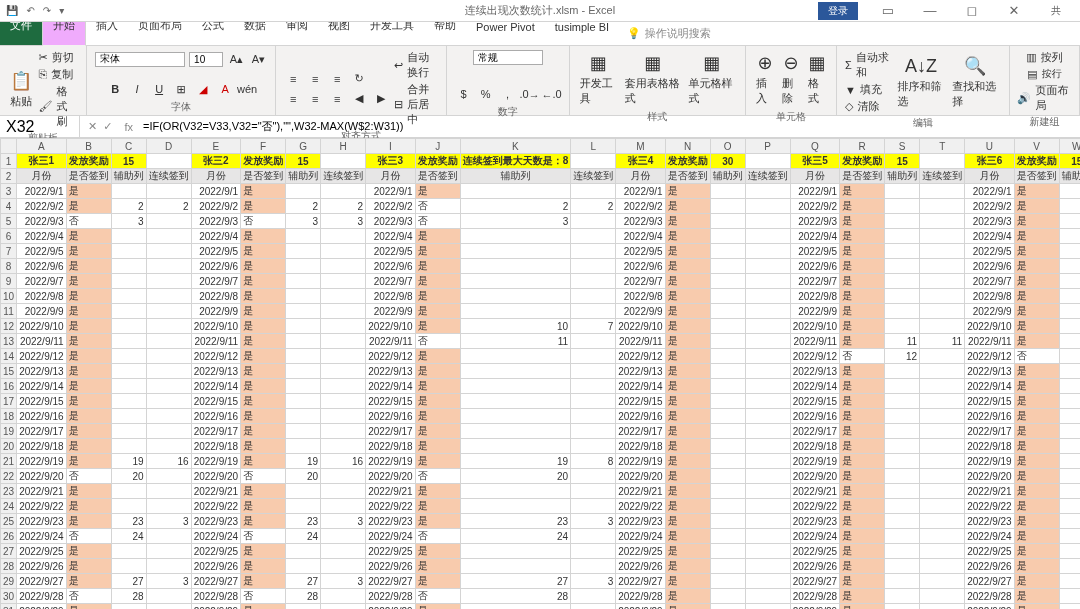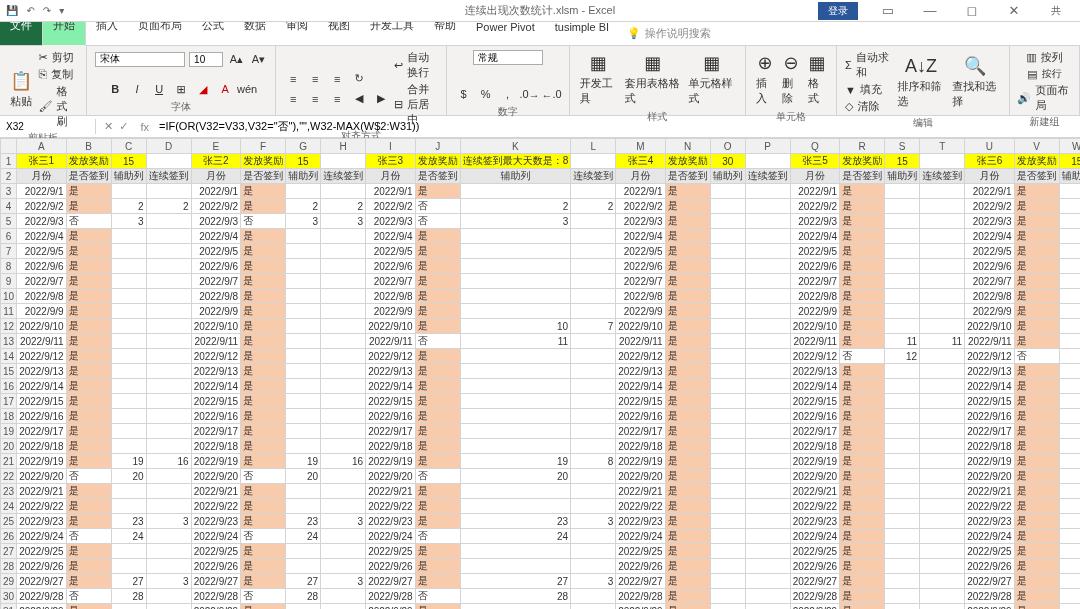--- a/index.html
+++ b/index.html
@@ -7,45 +7,45 @@
 .title-bar{height:22px;background:#fff;display:flex;align-items:center;position:relative;border-bottom:1px solid #d4d4d4}
 .qat{display:flex;align-items:center;gap:8px;padding:0 6px}
 .qat span{color:#666;font-size:10px}
 .win-title{position:absolute;left:50%;transform:translateX(-50%);color:#666;font-size:11px}
 .win-btns{position:absolute;right:4px;display:flex;align-items:center;gap:2px}
 .login-btn{background:#2b579a;color:#fff;padding:2px 10px;font-size:10px;margin-right:8px}
 .wbtn{width:40px;height:22px;display:flex;align-items:center;justify-content:center;color:#666;font-size:13px}
 .menu-tabs{height:24px;background:#fff;display:flex;align-items:flex-end;border-bottom:1px solid #d4d4d4}
 .mtab{padding:12px 10px;color:#333;font-size:11px;cursor:pointer}
 .mtab.file{background:#1e6b3f;color:#fff}
-.mtab.active{background:#86efac;border:1px solid #d4d4d4;border-bottom:1px solid #f3f2f1;margin-bottom:-1px}
+.mtab.active{background:#f0abfc;border:1px solid #d4d4d4;border-bottom:1px solid #f3f2f1;margin-bottom:-1px}
 .tell-me{display:flex;align-items:center;gap:4px;color:#888;padding:4px 8px}
 .ribbon{height:70px;background:#f3f2f1;display:flex;border-bottom:1px solid #d4d4d4}
 .rgrp{border-right:1px solid #d4d4d4;padding:4px 8px;display:flex;flex-direction:column;justify-content:space-between;position:relative}
 .rgrp-label{font-size:10px;color:#666;text-align:center;margin-top:2px}
 .rgrp-body{flex:1;display:flex;align-items:center;gap:4px}
 .rbtn{display:flex;flex-direction:column;align-items:center;gap:2px;padding:2px;cursor:pointer;font-size:10px;color:#333}
 .rbtn-ico{font-size:18px}
 .rrow{display:flex;align-items:center;gap:4px;font-size:10px;color:#333}
 .rcol{display:flex;flex-direction:column;gap:2px}
 .font-sel{border:1px solid #ababab;background:#fff;padding:1px 4px;font-size:10px;width:90px}
 .size-sel{border:1px solid #ababab;background:#fff;padding:1px 4px;font-size:10px;width:34px}
 .ico-btn{width:18px;height:18px;display:flex;align-items:center;justify-content:center;color:#333;cursor:pointer;font-size:11px}
 .name-fx{height:22px;display:flex;align-items:center;border-bottom:1px solid #d4d4d4;background:#fff}
-.name-box{width:96px;border-right:1px solid #d4d4d4;padding:2px 6px;font-size:10px}
+.name-box{width:80px;border-right:1px solid #d4d4d4;padding:2px 6px;font-size:16px}
 .fx-btns{display:flex;gap:6px;padding:0 8px;color:#888}
 .fx-lbl{color:#888;padding:0 4px}
 .formula-input{flex:1;padding:2px 6px;font-size:11px;border:none;outline:none}
 .grid-wrap{position:relative;height:calc(609px - 22px - 24px - 70px - 22px);overflow:auto;background:#fff}
 table.sheet{border-collapse:collapse;table-layout:fixed}
 .sheet td,.sheet th{border:1px solid #d4d4d4;height:15px;padding:0 2px;font-size:10px;white-space:nowrap;overflow:hidden;text-align:right;color:#333}
 .sheet th{background:#f0f0f0;text-align:center;font-weight:normal;color:#555}
 .sheet .rowhead{background:#f0f0f0;text-align:center;color:#555;width:22px}
 .corner{background:#f0f0f0;width:22px}
-.hdr-yellow{background:#ffff00!important;text-align:center!important;font-weight:normal}
+.hdr-yellow{background:#ffff00!important;text-align:center!important;font-weight:bold}
 .hdr-gray{background:#e7e6e6!important;text-align:center!important}
 .pink{background:#f8cbad!important}
 .txt-l{text-align:left!important}
 .red-t{color:#c00000}
 </style>
 </head>
 <body>
 
 <div class="title-bar">
   <div class="qat">

